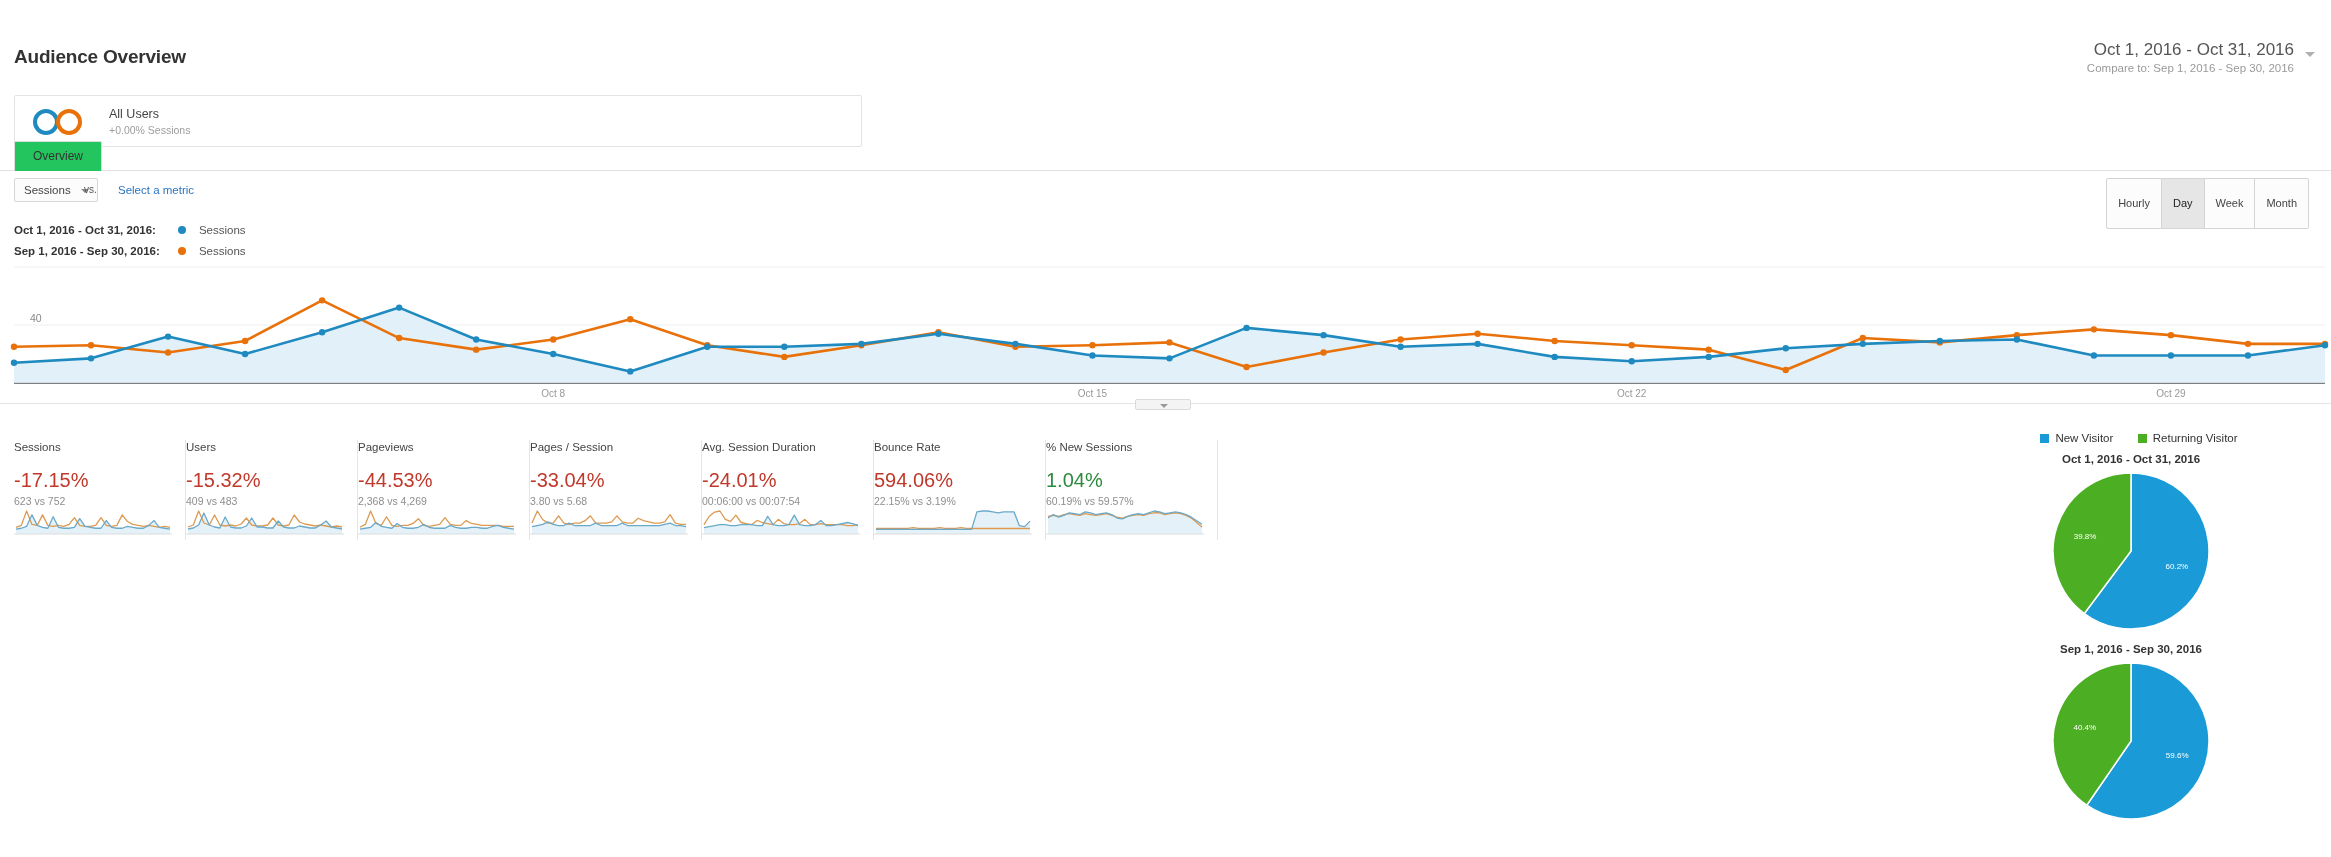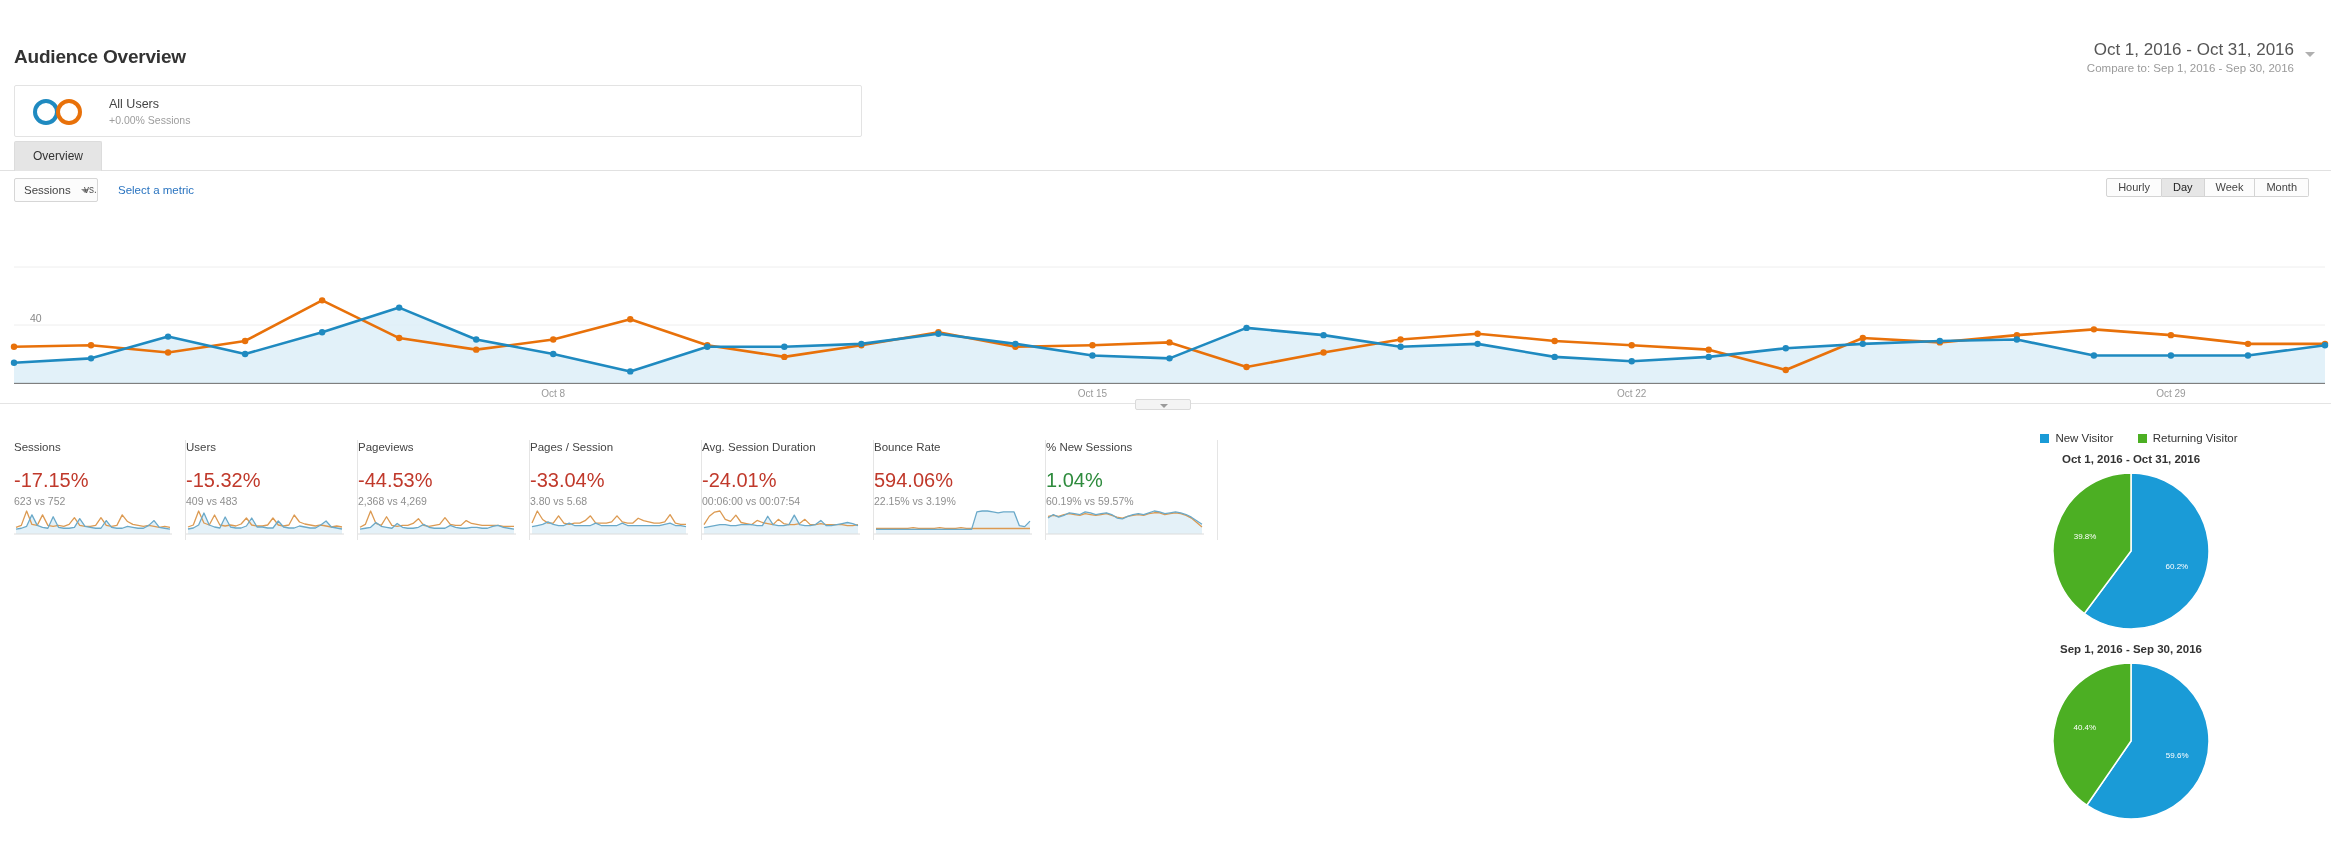--- a/index.html
+++ b/index.html
@@ -46,42 +46,42 @@
   .toolbar-caret {
     display:inline-block; margin-left:4px;
     width:0;height:0;border-left:4px solid transparent;border-right:4px solid transparent;
     border-top:4px solid #8a8a8a; vertical-align:middle;
   }
   .cap-icon {
     position:absolute; right:14px; top:8px; width:26px; height:18px; cursor:pointer;
   }
 
   
-  .segbar { position:absolute; top:79px; left:0; width:2331px; height:62px; background:#fff; }
+  .segbar { position:absolute; top:89px; left:0; width:2331px; height:62px; background:#fff; }
   .segment-box {
     position:absolute; top:6px; height:52px;
     border:1px solid #e3e3e3; border-radius:2px; background:#fff; cursor:pointer;
   }
   .segment-all { left:14px; width:848px; }
   .segment-add { left:438px; width:420px; border-style:dashed; border-color:#e0e0e0; background:transparent;}
   .seg-rings { position:absolute; left:18px; top:13px; width:62px; height:28px; }
   .ring { position:absolute; top:0; width:26px; height:26px; border-radius:50%; border:4px solid #1b86c4; }
   .ring.blue { left:0; border-color:#1f8ac0; }
   .ring.orange { left:23px; border-color:#e8710a; }
   .ring.grey { left:0; border-color:#e2e2e2; }
   .seg-title { position:absolute; left:94px; top:11px; font-size:12.5px; color:#444; }
   .seg-sub { position:absolute; left:94px; top:28px; font-size:10.5px; color:#9d9d9d; }
   .seg-add-label { position:absolute; left:60px; top:18px; font-size:12.5px; color:#777; }
   .seg-add-rings { position:absolute; left:18px; top:13px; width:30px; height:28px;}
 
   
   .tabs { position:absolute; top:141px; left:0; width:2331px; height:30px; }
   .tab {
     position:absolute; left:14px; top:0; padding:7px 18px 8px 18px;
-    font-size:12px; color:#333; background:#e5e5e5;
+    font-size:12px; color:#333; background:#22c55e;
     border:1px solid #dcdcdc; border-bottom:none; border-radius:2px 2px 0 0;
     cursor:pointer;
   }
   .tabs-rule { position:absolute; left:0; top:29px; width:2331px; height:1px; background:#e1e1e1; }
 
   
   .metricrow { position:absolute; top:178px; left:0; width:2331px; height:30px; }
   .metric-select {
     position:absolute; left:14px; top:0; height:24px; min-width:72px;
     border:1px solid #d6d6d6; border-radius:2px; background:#fcfcfc;
@@ -91,21 +91,21 @@
     position:absolute; right:8px; top:10px;
     width:0;height:0;border-left:4px solid transparent;border-right:4px solid transparent;
     border-top:4px solid #888;
   }
   .vs-label { position:absolute; left:84px; top:6px; font-size:10px; color:#555; }
   .select-metric-link { position:absolute; left:118px; top:6px; font-size:11.5px; color:#2a74c0; cursor:pointer; }
 
   .gran-group { position:absolute; right:22px; top:0; display:flex; }
   .gran-btn {
     border:1px solid #d4d4d4; border-left:none; background:#fcfcfc;
-    font-size:11px; color:#444; padding:2px 11px; cursor:pointer; line-height:13px;
+    font-size:11px; color:#444; padding:18px 11px; cursor:pointer; line-height:13px;
   }
   .gran-btn:first-child { border-left:1px solid #d4d4d4; border-radius:2px 0 0 2px; }
   .gran-btn:last-child { border-radius:0 2px 2px 0; }
   .gran-btn.active { background:#e6e6e6; color:#222; }
 
   
   .chart-legend { position:absolute; top:220px; left:14px; }
   .legend-row { height:21px; position:relative; white-space:nowrap; }
   .legend-range { display:inline-block; width:150px; font-size:11.5px; font-weight:bold; color:#333; }
   .legend-dot { display:inline-block; width:8px; height:8px; border-radius:50%; margin:0 8px 0 10px; vertical-align:middle;}
@@ -200,20 +200,32 @@
     <div class="select-metric-link">Select a metric</div>
 
     <div class="gran-group">
       <div class="gran-btn">Hourly</div>
       <div class="gran-btn active">Day</div>
       <div class="gran-btn">Week</div>
       <div class="gran-btn">Month</div>
     </div>
   </div>
 
+  <div class="chart-legend">
+    <div class="legend-row">
+      <span class="legend-range">Oct 1, 2016 - Oct 31, 2016:</span>
+      <span class="legend-dot blue"></span>
+      <span class="legend-metric">Sessions</span>
+    </div>
+    <div class="legend-row">
+      <span class="legend-range">Sep 1, 2016 - Sep 30, 2016:</span>
+      <span class="legend-dot orange"></span>
+      <span class="legend-metric">Sessions</span>
+    </div>
+  </div>
 
   <div class="mainchart">
     <svg id="main-svg" width="2331" height="134" viewBox="0 0 2331 134">
         <line x1="14" x2="2325" y1="60" y2="60" stroke="#eeeeee" stroke-width="1"></line>
         <text x="30" y="57" class="axis-label">40</text>
         <line x1="14" x2="2325" y1="2" y2="2" stroke="#eeeeee" stroke-width="1"></line>
         <text x="30" y="-1" class="axis-label">80</text>
         <line x1="14" x2="2325" y1="118" y2="118" stroke="#555555" stroke-width="1.3"></line>
         <path d="M 14 118 L 14 97.7 L 91.03333333333333 93.35 L 168.06666666666666 71.6 L 245.10000000000002 89 L 322.1333333333333 67.25 L 399.16666666666663 42.599999999999994 L 476.20000000000005 74.5 L 553.2333333333333 89 L 630.2666666666667 106.4 L 707.3 81.75 L 784.3333333333333 81.75 L 861.3666666666666 78.85 L 938.4000000000001 68.7 L 1015.4333333333334 78.85 L 1092.4666666666667 90.45 L 1169.5 93.35 L 1246.5333333333333 62.900000000000006 L 1323.5666666666666 70.15 L 1400.6 81.75 L 1477.6333333333332 78.85 L 1554.6666666666665 91.9 L 1631.6999999999998 96.25 L 1708.7333333333331 91.9 L 1785.7666666666669 83.2 L 1862.8000000000002 78.85 L 1939.8333333333335 75.95 L 2016.8666666666668 74.5 L 2093.9 90.45 L 2170.9333333333334 90.45 L 2247.9666666666667 90.45 L 2325 80.3 L 2325 118 Z" fill="#ddeef8" fill-opacity="0.85" stroke="none"></path>
         <path d="M 14 81.75 L 91.03333333333333 80.3 L 168.06666666666666 87.55 L 245.10000000000002 75.95 L 322.1333333333333 35.349999999999994 L 399.16666666666663 73.05 L 476.20000000000005 84.65 L 553.2333333333333 74.5 L 630.2666666666667 54.199999999999996 L 707.3 80.3 L 784.3333333333333 91.9 L 861.3666666666666 80.3 L 938.4000000000001 67.25 L 1015.4333333333334 81.75 L 1092.4666666666667 80.3 L 1169.5 77.4 L 1246.5333333333333 102.05 L 1323.5666666666666 87.55 L 1400.6 74.5 L 1477.6333333333332 68.7 L 1554.6666666666665 75.95 L 1631.6999999999998 80.3 L 1708.7333333333331 84.65 L 1785.7666666666669 104.95 L 1862.8000000000002 73.05 L 1939.8333333333335 77.4 L 2016.8666666666668 70.15 L 2093.9 64.35 L 2170.9333333333334 70.15 L 2247.9666666666667 78.85 L 2325 78.85" fill="none" stroke="#e8710a" stroke-width="2.6" stroke-linejoin="round"></path>

